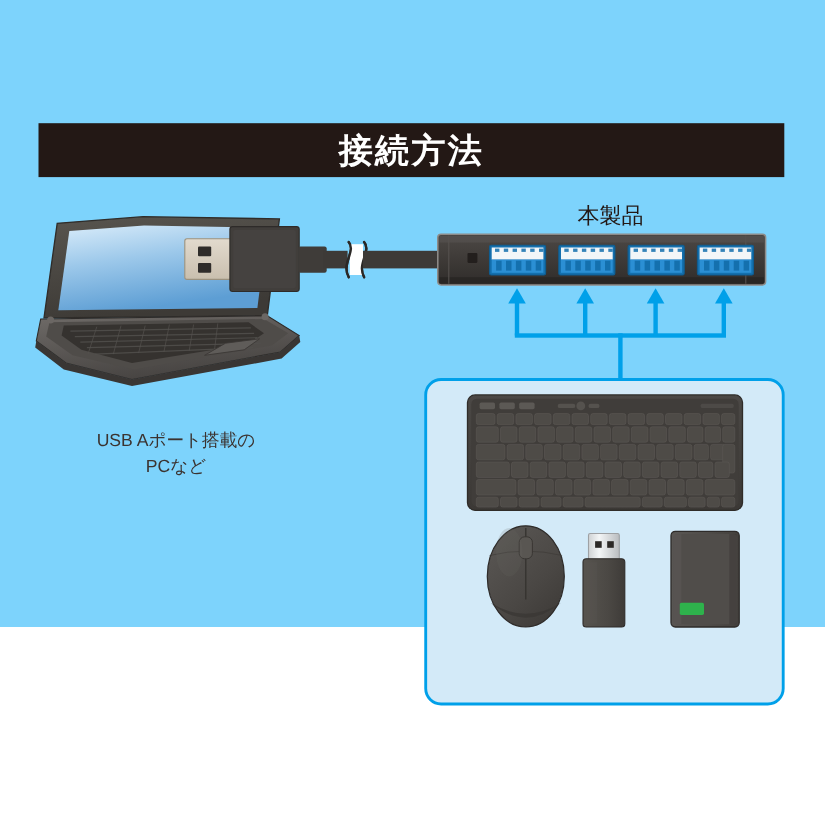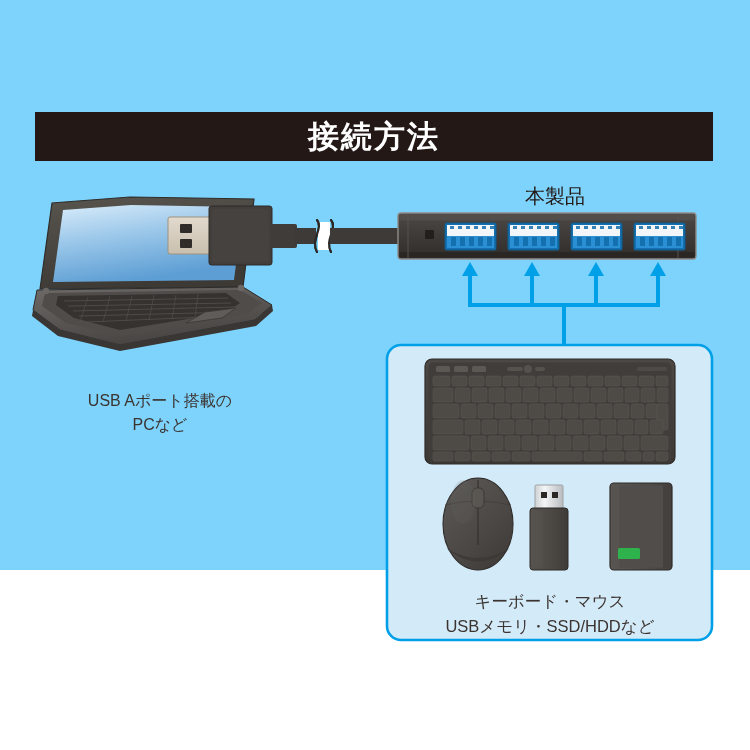--- a/index.html
+++ b/index.html
@@ -480,16 +480,14 @@
         <rect x="663" y="485.5" width="6.5" height="82" fill="#3c3936" opacity="0.55"></rect>
 
         <rect x="618" y="548" width="22" height="11" rx="1.5" fill="#2eb24c"></rect>
       </g>
     </g>
   </svg>
 
   <div id="label-product">本製品</div>
   <div class="caption" id="caption-pc">USB Aポート搭載の
 PCなど</div>
-  <div class="caption" id="caption-devices">キーボード・マウス
-USBメモリ・SSD/HDDなど</div>
 
 </div>
 
 </body></html>

